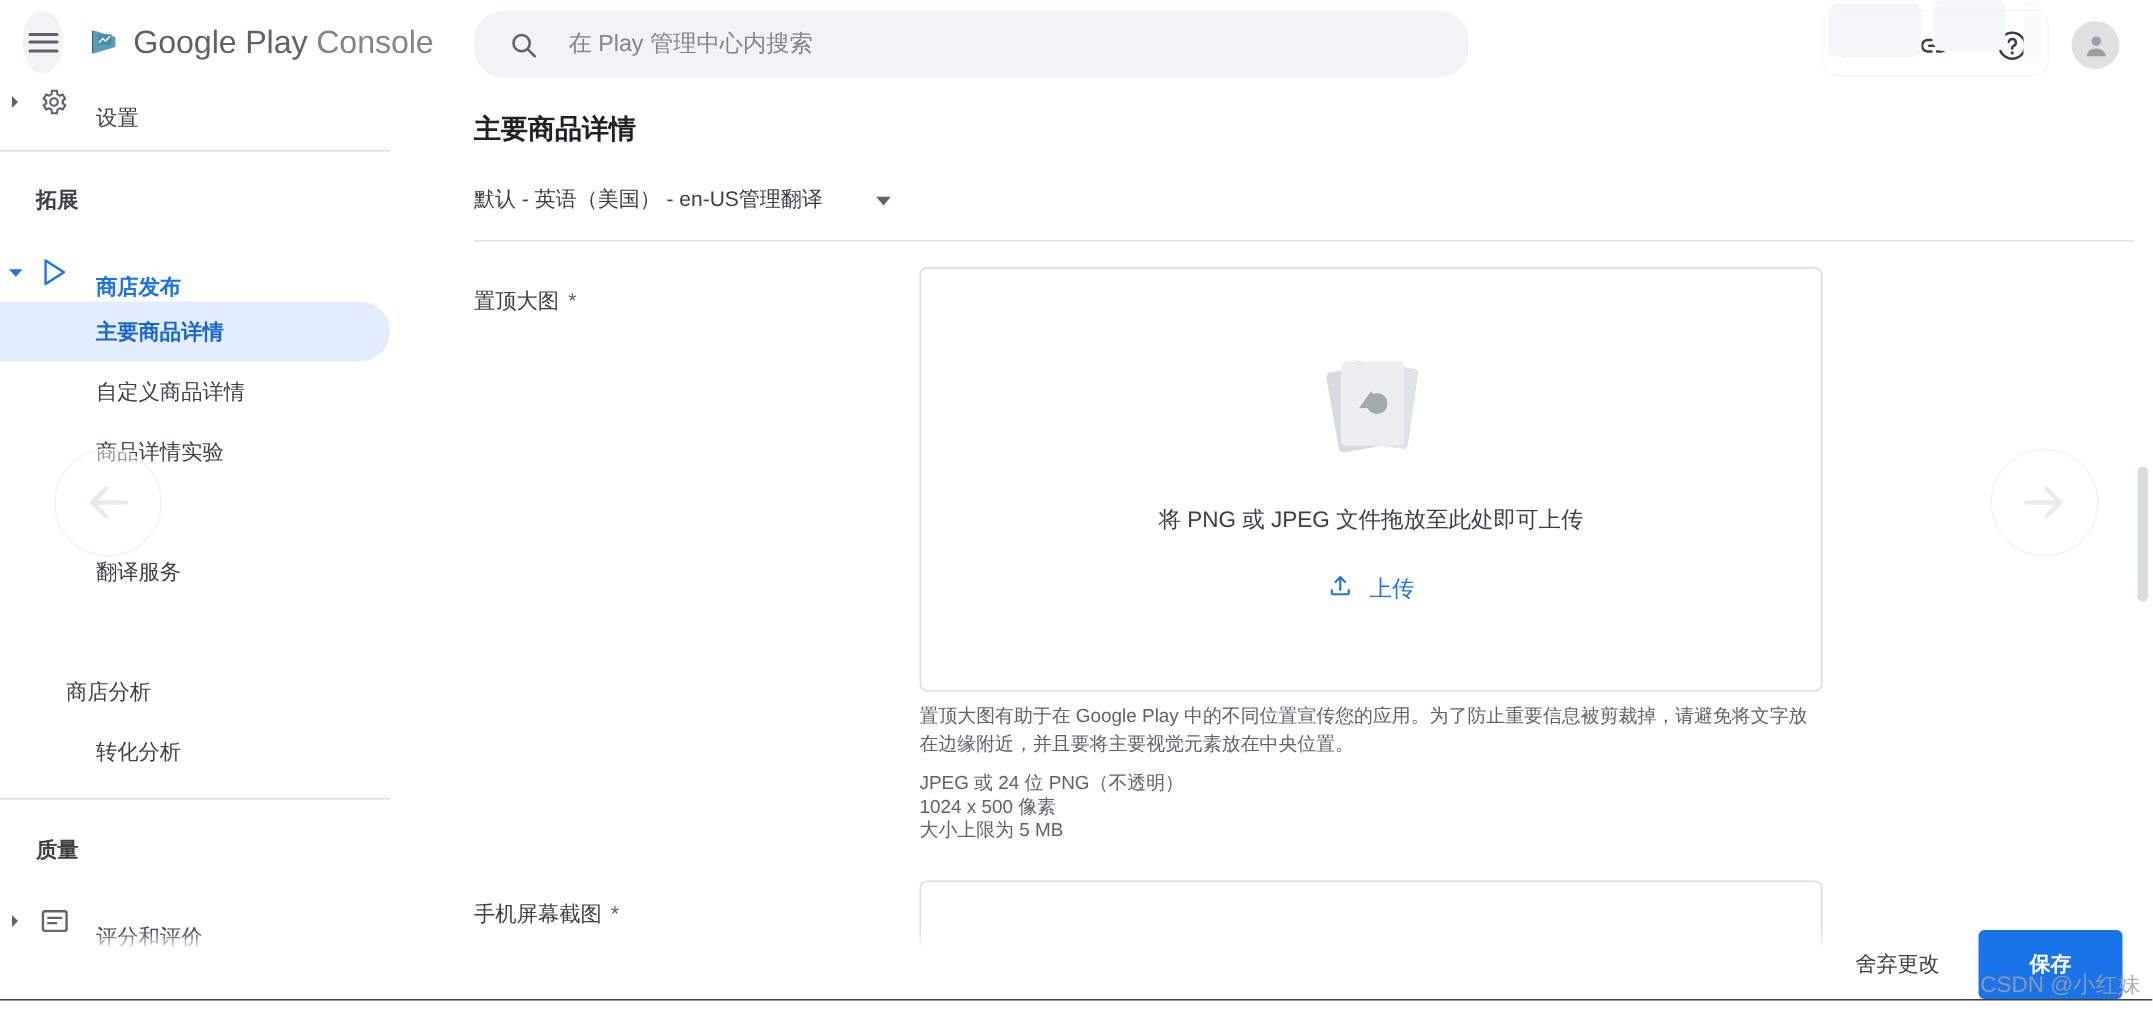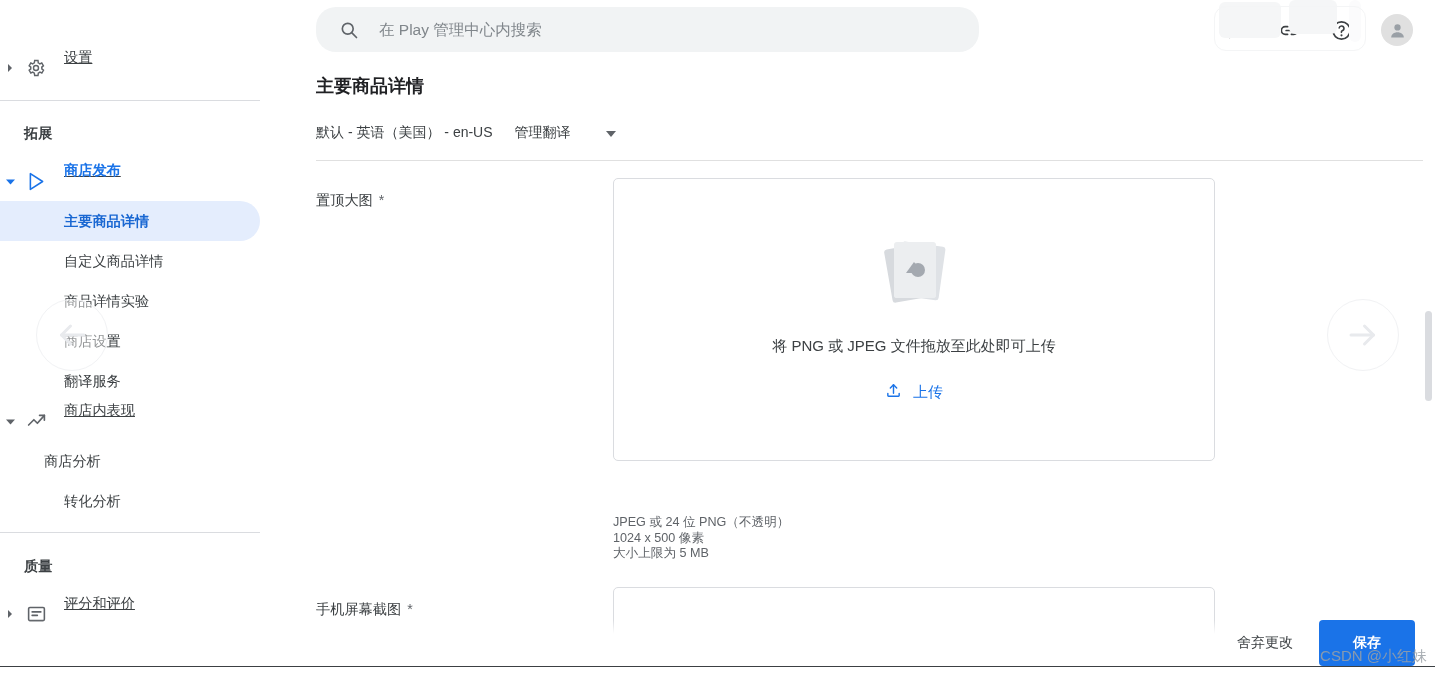--- a/index.html
+++ b/index.html
@@ -41,27 +41,26 @@
     margin-left: 9px;
     font-size: 21.5px;
     letter-spacing: -0.1px;
     color: #5f6368;
     white-space: nowrap;
   }
   .brand-text .t2 { color: #80868b; }
 
   .nav-row {
     position: relative;
-    display: flex; align-items: flex-start;
+    display: flex; align-items: flex-end;
     height: 40px;
     font-size: 14.2px;
     color: #3c4043;
     cursor: pointer;
     white-space: nowrap;
-    text-decoration: underline;
   }
   .nav-row .caret {
     position: absolute; left: 3px; top: 50%;
     transform: translateY(-50%);
     width: 14px; height: 14px;
     display: flex; align-items: center; justify-content: center;
   }
   .nav-row .navicon {
     position: absolute; left: 24px; top: 50%;
     transform: translateY(-50%);
@@ -146,21 +145,21 @@
   .page-title {
     position: absolute; left: 27px; top: 14px;
     font-size: 18px; font-weight: bold; color: #202124;
   }
   .locale-row {
     position: absolute; left: 27px; top: 64px;
     display: flex; align-items: center;
     font-size: 14px; color: #3c4043;
   }
   .manage-trans {
-    margin-left: 22px; color: #3c4043;
+    color: #3c4043;
     display: flex; align-items: flex-start; cursor: pointer; gap: 26px;
   }
   .manage-trans .dd { margin-left: 9px; }
   .hr-main {
     position: absolute; left: 27px; top: 100px;
     width: 1112px; height: 1px; background: #e0e0e0;
   }
 
   .field-label {
     position: absolute;
@@ -266,20 +265,36 @@
     width: 1435px; height: 10px; background: #fff;
   }
 </style>
 </head>
 <body>
 
 <div id="app">
 
   <div id="sidebar">
 
+    <div class="brand-row">
+      <div class="hamburger-btn">
+        <div class="bars">
+            <i></i>
+            <i></i>
+            <i></i>
+          </div>
+      </div>
+      <svg class="brand-logo" viewBox="0 0 30 26">
+        <path d="M2 1 L2 25 L8 19 L8 7 Z" fill="#3c5a6b"></path>
+        <path d="M3 1 L26 8 L26 18 L3 25 Z" fill="#5e9cb5"></path>
+        <path d="M8 5 L22 5 L22 16 L8 16 Z" fill="#4b8ca8"></path>
+        <path d="M9.5 13.5 L13 9.5 L16 12 L20 7.5" stroke="#eef4f7" stroke-width="1.6" fill="none" stroke-linecap="round"></path>
+      </svg>
+      <div class="brand-text"><span>Google Play </span><span class="t2">Console</span></div>
+    </div>
 
     <div class="nav-row" style="position:absolute; left:0; top:48px; width:289px;">
       <span class="caret">
         <svg width="8" height="8" viewBox="0 0 8 8">
             <path d="M2 0 L6 4 L2 8 Z" fill="#5f6368"></path>
           </svg>
       </span>
       <span class="navicon">
         <svg width="20" height="20" viewBox="0 0 24 24" fill="none" stroke="#5f6368" stroke-width="1.7">
           <circle cx="12" cy="12" r="3"></circle>
@@ -309,41 +324,24 @@
 
     <div class="nav-sub selected" style="position:absolute; left:0; top:201px;">
       <span>主要商品详情</span>
     </div>
     <div class="nav-sub" style="position:absolute; left:0; top:281px; width:260px;">
       <span>商品详情实验</span>
     </div>
     <div class="nav-sub" style="position:absolute; left:0; top:241px; width:260px;">
       <span>自定义商品详情</span>
     </div>
-    <div class="nav-sub" style="position:absolute; left:0; top:321px; width:260px;">
-      <span>商店设置</span>
-    </div>
     <div class="nav-sub" style="position:absolute; left:0; top:361px; width:260px;">
       <span>翻译服务</span>
     </div>
 
-    <div class="nav-row" style="position:absolute; left:0; top:401px; width:289px;">
-      <span class="caret">
-        <svg width="9" height="9" viewBox="0 0 9 9">
-            <path d="M0 2.5 L9 2.5 L4.5 7.5 Z" fill="#5f6368"></path>
-          </svg>
-      </span>
-      <span class="navicon">
-        <svg width="21" height="21" viewBox="0 0 24 24" fill="none" stroke="#5f6368" stroke-width="1.9" stroke-linecap="round" stroke-linejoin="round">
-          <path d="M3 16 L9 10 L13 14 L21 5"></path>
-          <path d="M15.5 5 L21 5 L21 10.5"></path>
-        </svg>
-      </span>
-      <span class="navlabel">商店内表现</span>
-    </div>
     <div class="nav-sub" style="position:absolute; left:0; top:441px; width:260px;padding-left:44px;">
       <span>商店分析</span>
     </div>
     <div class="nav-sub" style="position:absolute; left:0; top:481px; width:260px;">
       <span>转化分析</span>
     </div>
 
     <div style="position:absolute; left:0; top:532px; width:260px; height:1px; background:#dadce0;"></div>
 
     <div class="section-title" style="position:absolute; left:0; top:548px; width:289px;">质量</div>
@@ -454,20 +452,21 @@
           <svg width="17" height="17" viewBox="0 0 24 24" fill="none" stroke="#1a73e8" stroke-width="2" stroke-linecap="round" stroke-linejoin="round">
             <path d="M12 16 V4"></path>
               <path d="M7.5 8.5 L12 4 L16.5 8.5"></path>
             <path d="M4 16 V19 a1 1 0 0 0 1 1 H19 a1 1 0 0 0 1 -1 V16"></path>
           </svg>
         </span>
         <span>上传</span>
       </span>
     </div>
 
+    <div class="helper-para">置顶大图有助于在 Google Play 中的不同位置宣传您的应用。为了防止重要信息被剪裁掉，请避免将文字放在边缘附近，并且要将主要视觉元素放在中央位置。</div>
 
     <div class="spec-list">
       <div>JPEG 或 24 位 PNG（不透明）</div>
       <div>1024 x 500 像素</div>
       <div>大小上限为 5 MB</div>
     </div>
 
     <div class="field-label" style="left:27px; top:540px;">
       <span>手机屏幕截图</span><span class="req">*</span>
     </div>

